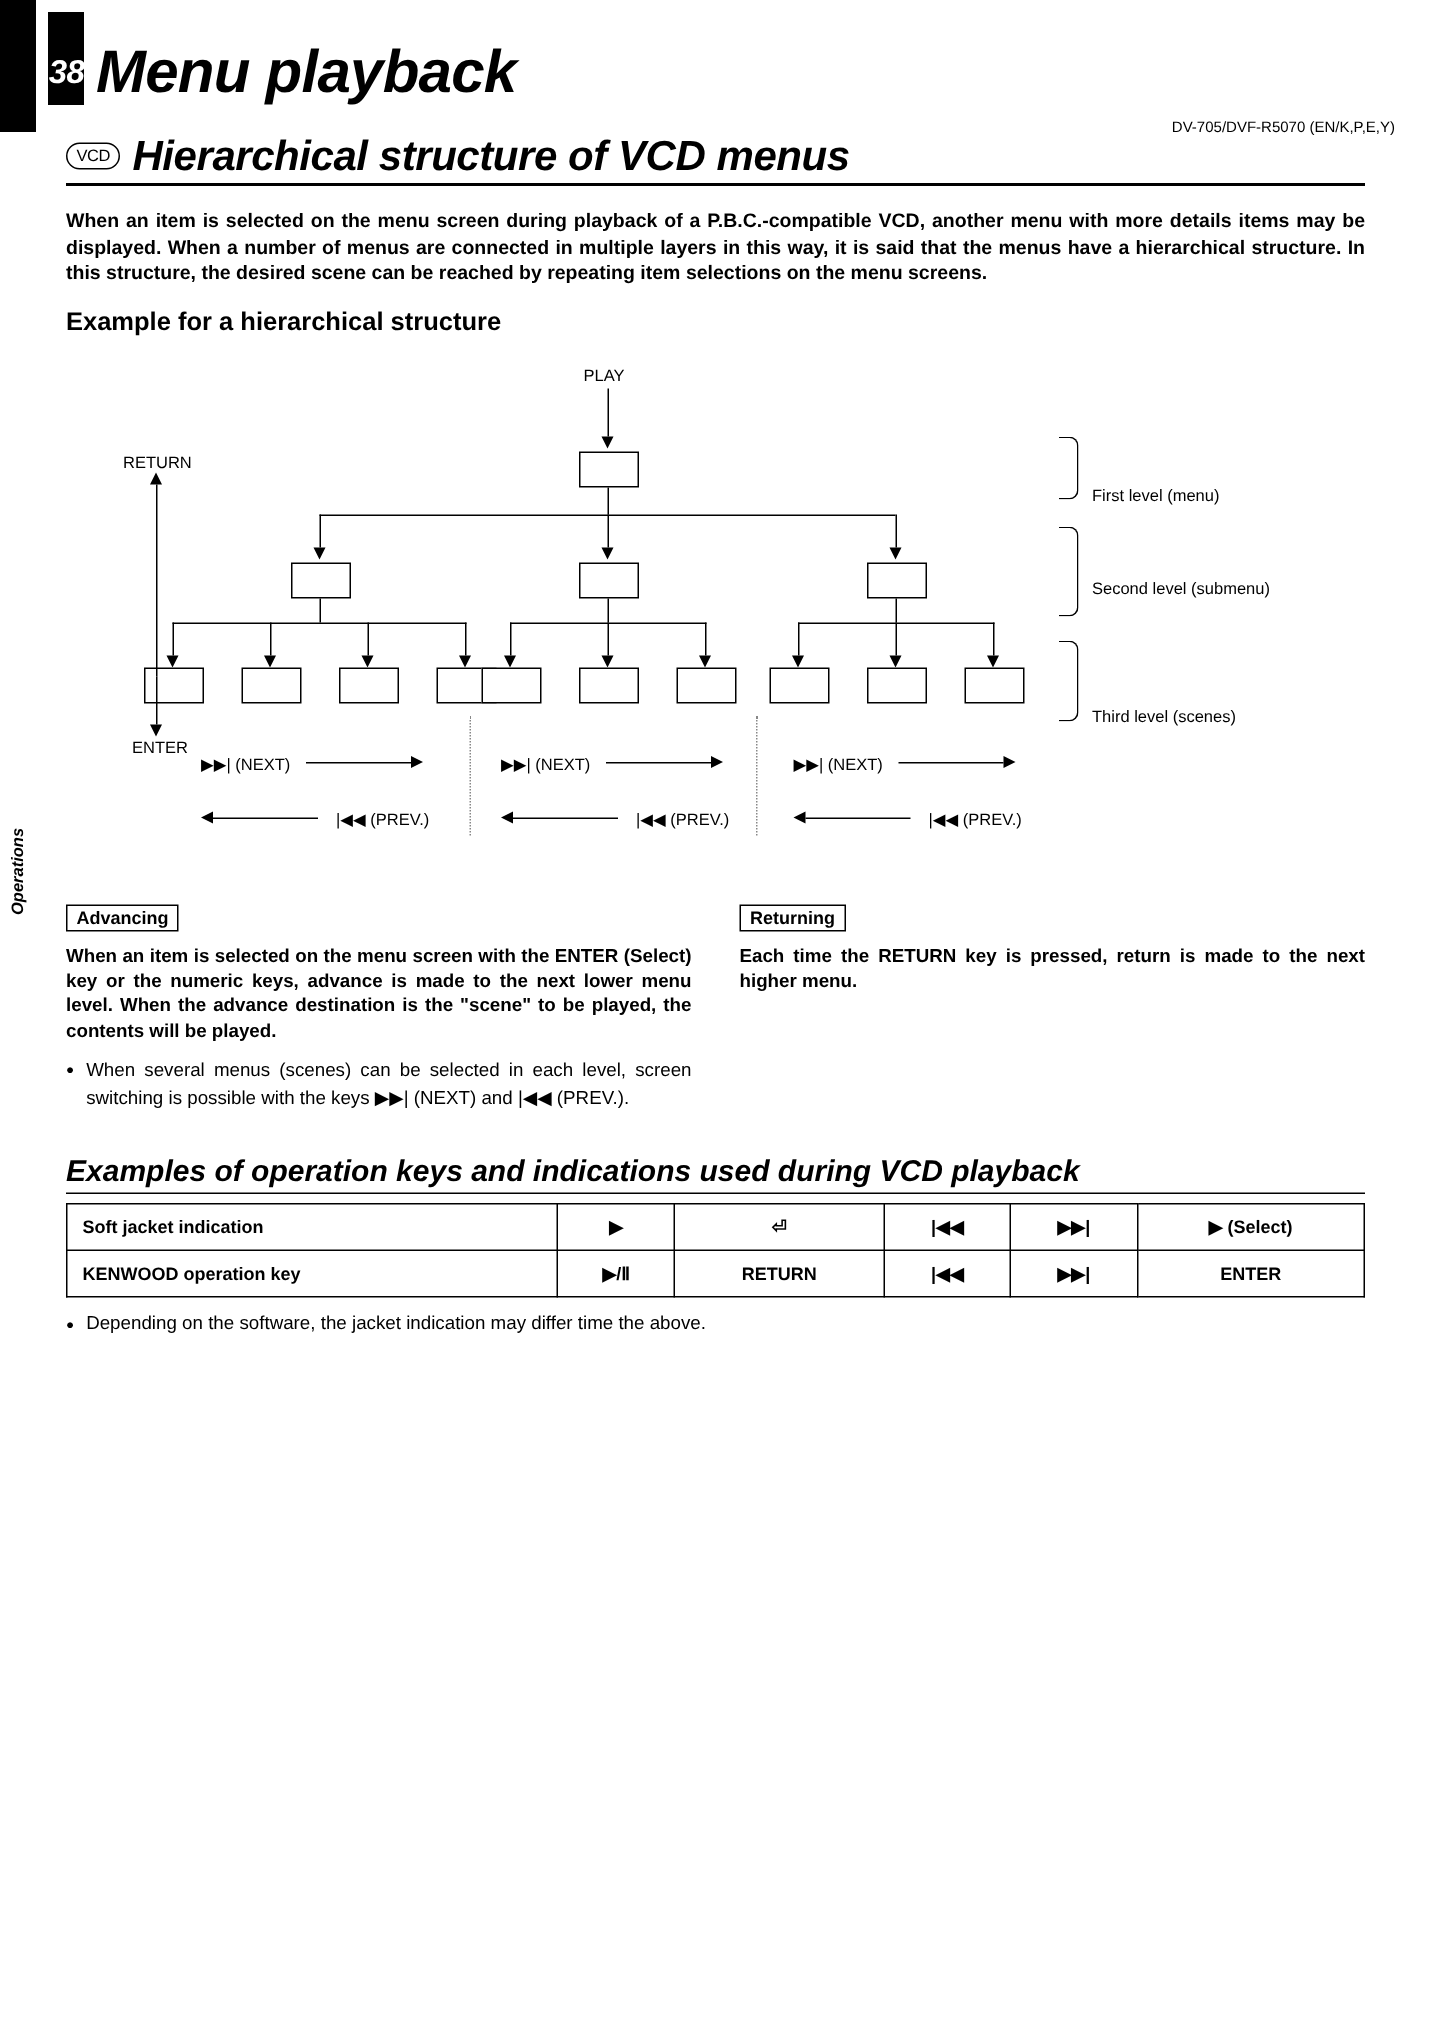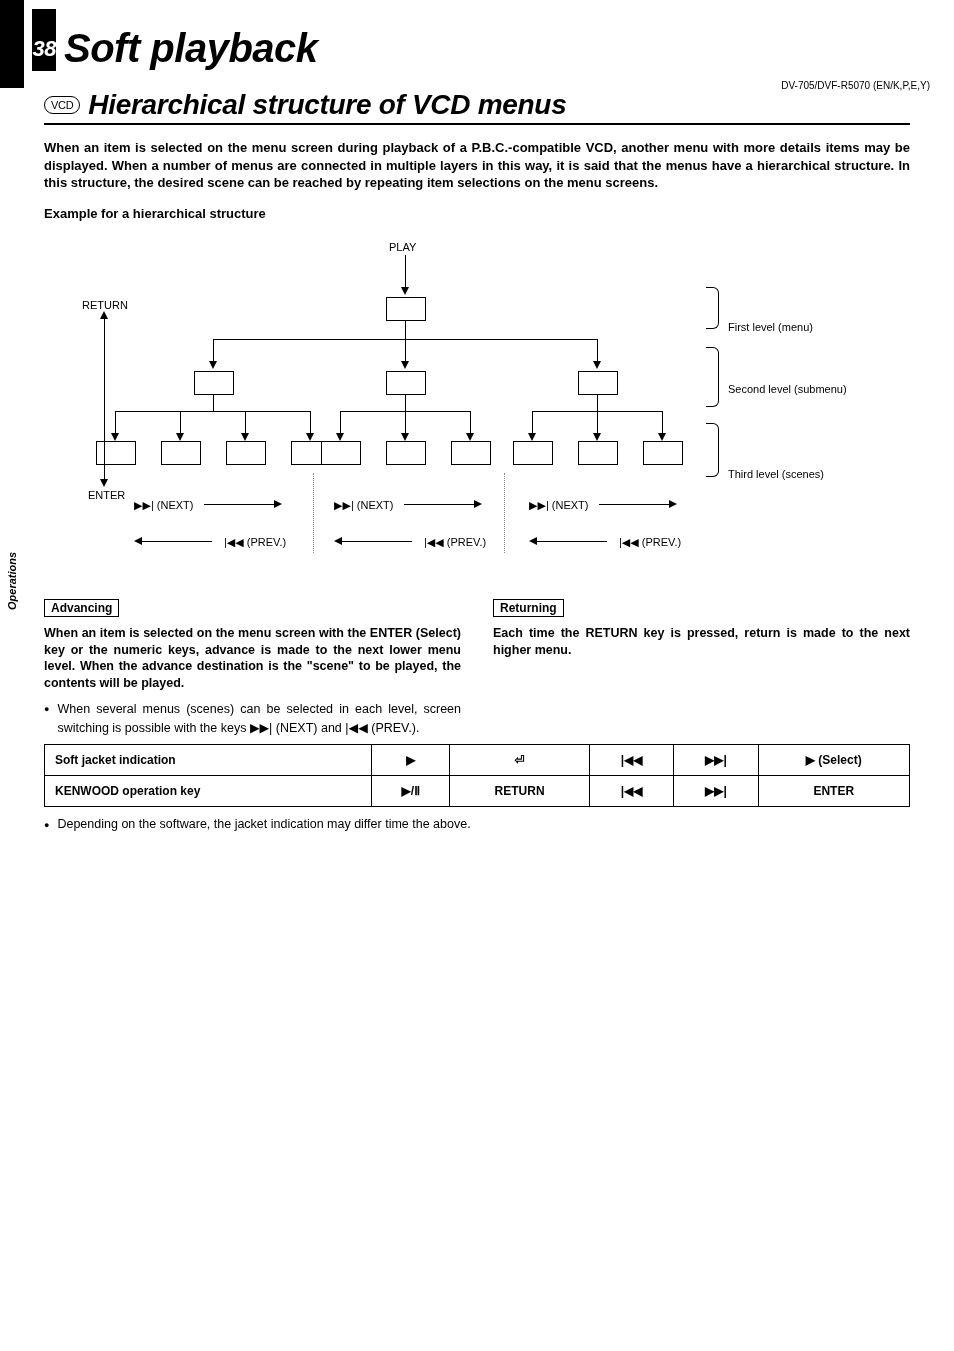--- a/index.html
+++ b/index.html
@@ -90,21 +90,21 @@
     line-height: 16px;
   }
   .intro {
     font-size: 13px;
     font-weight: bold;
     line-height: 1.35;
     margin-bottom: 14px;
     text-align: justify;
   }
   .example-label {
-    font-size: 13px;
+    font-size: 17px;
     font-weight: bold;
     margin-bottom: 20px;
   }
   .diagram {
     position: relative;
     width: 850px;
     height: 340px;
     font-size: 11px;
   }
   .diag-txt { position: absolute; font-weight: normal; font-size: 11px; }
@@ -180,21 +180,21 @@
   .dash-v { position:absolute; width:0; border-left:1px dotted #888; }
 </style>
 </head>
 <body>
 
 <div class="side-tab"></div>
 <div class="side-label">Operations</div>
 
 <div class="page-title">
   <span class="num">38</span>
-  <span>Soft playback</span>
+  <span>Menu playback</span>
 </div>
 
 <div class="doc-id">DV-705/DVF-R5070 (EN/K,P,E,Y)</div>
 
 <div class="content">
   <div class="section-title">
     <span class="vcd-badge">VCD</span>
     <span>Hierarchical structure of VCD menus</span>
   </div>
 
@@ -308,20 +308,21 @@
       <div class="bullet">
           <span>When several menus (scenes) can be selected in each level, screen switching is possible with the keys ▶▶| (NEXT) and |◀◀ (PREV.).</span>
         </div>
     </div>
     <div class="col">
       <div class="box-label">Returning</div>
       <div class="bold-para">Each time the RETURN key is pressed, return is made to the next higher menu.</div>
     </div>
   </div>
 
+  <div class="subsection">Examples of operation keys and indications used during VCD playback</div>
 
   <table class="keys">
     <tbody>
         <tr>
       <td>Soft jacket indication</td>
       <td>▶</td>
       <td>⏎</td>
       <td>|◀◀</td>
       <td>▶▶|</td>
       <td>▶ (Select)</td>

